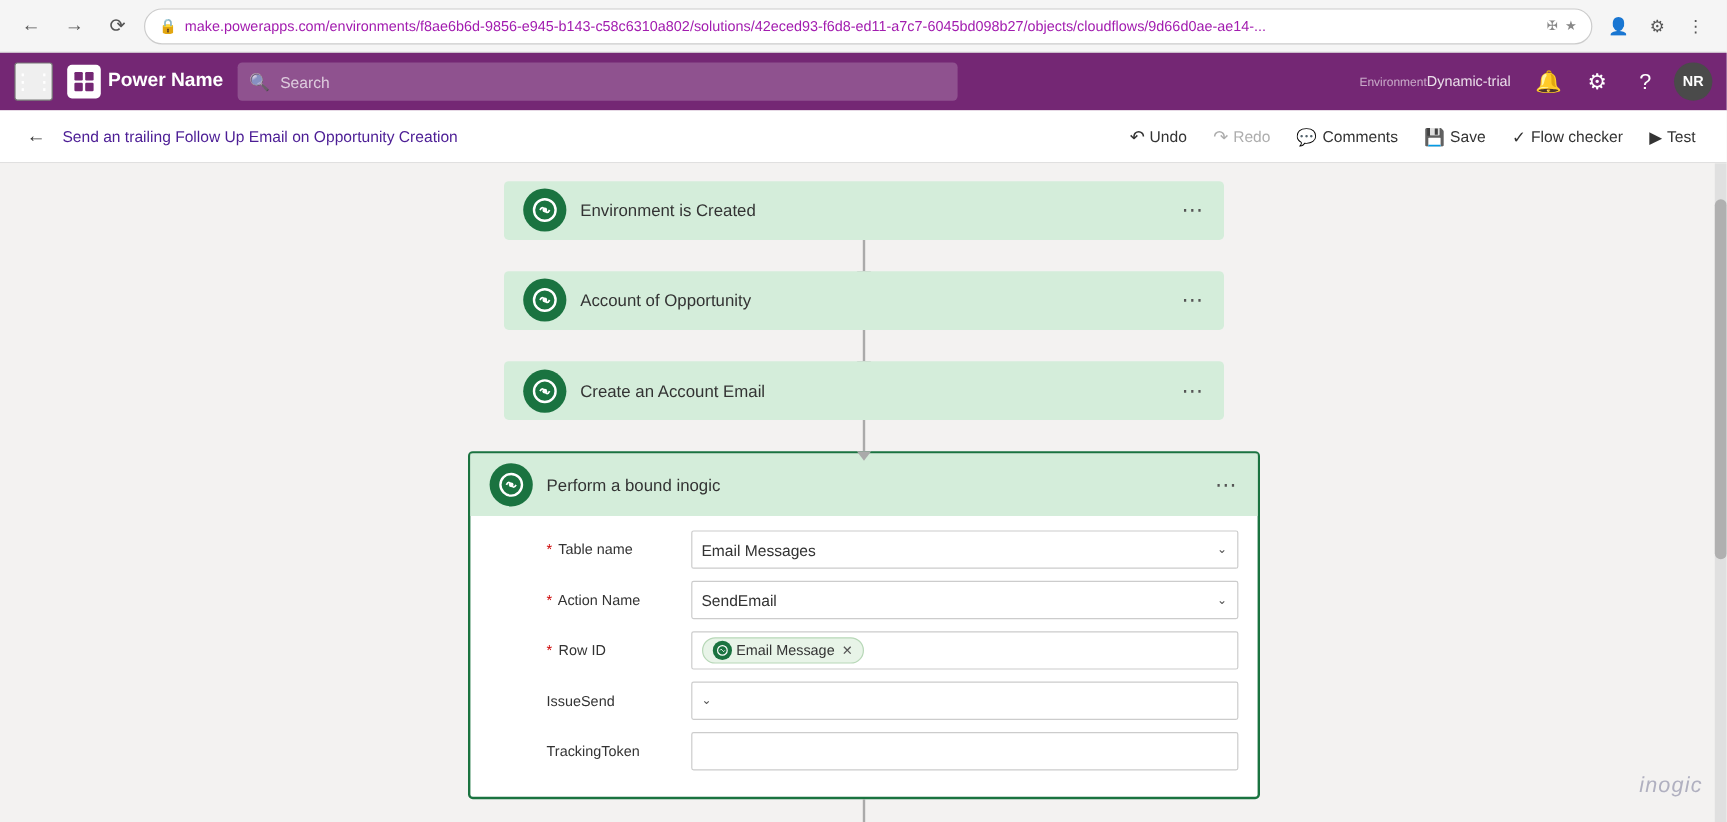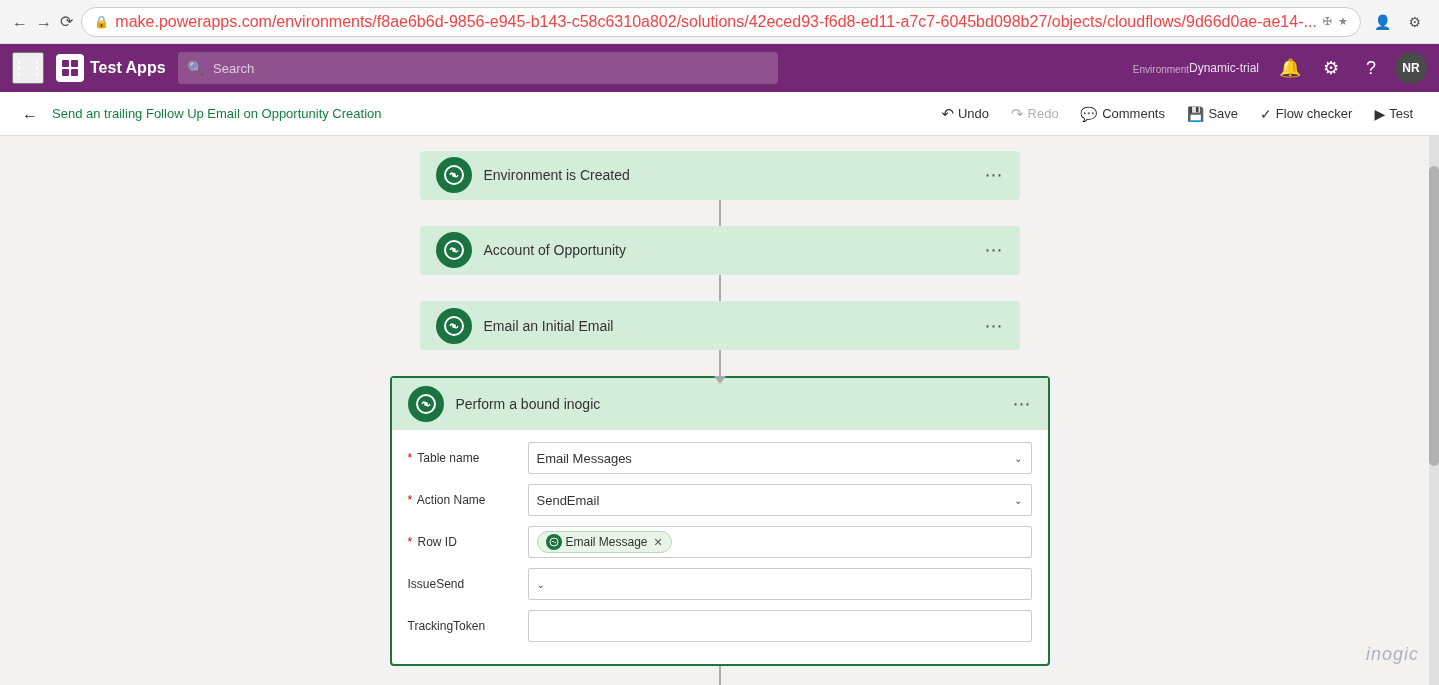--- a/index.html
+++ b/index.html
@@ -33,22 +33,22 @@
       font-size: 12px;
       color: #333;
       background: white;
       display: flex; align-items: center; gap: 6px;
     }
     .browser-address-text {
       flex: 1;
       overflow: hidden;
       text-overflow: ellipsis;
       white-space: nowrap;
-      font-size: 16px;
-      color: #ef4444;
+      font-size: 12px;
+      color: #a21caf;
     }
     .browser-actions {
       display: flex; gap: 4px; align-items: center;
     }
     .browser-action-btn {
       width: 28px; height: 28px;
       border: none; background: none;
       cursor: pointer;
       display: flex; align-items: center; justify-content: center;
       color: #555;
@@ -158,21 +158,21 @@
     .toolbar-back {
       width: 28px; height: 28px;
       border: none; background: none;
       cursor: pointer;
       display: flex; align-items: center; justify-content: center;
       color: #333;
       font-size: 16px;
     }
     .toolbar-title {
       font-size: 13px;
-      color: #15803d;
+      color: #4c1d95;
       margin-left: 4px;
     }
     .toolbar-actions {
       margin-left: auto;
       display: flex;
       align-items: center;
       gap: 2px;
     }
     .toolbar-action {
       display: flex; align-items: center; gap: 4px;
@@ -273,20 +273,21 @@
       height: 52px;
     }
     .flow-node-expanded-body {
       padding: 12px 16px;
     }
 
     .form-row {
       display: flex;
       align-items: center;
       margin-bottom: 10px;
+      margin-left: 48px;
     }
     .form-label {
       width: 120px;
       font-size: 12px;
       color: #333;
       flex-shrink: 0;
     }
     .form-label .required {
       color: #c00;
       margin-right: 2px;
@@ -430,21 +431,21 @@
   <button class="app-grid-icon">⋮⋮</button>
   <div class="app-logo">
     <div class="app-logo-icon">
       <svg viewBox="0 0 20 20" fill="none">
         <rect x="2" y="2" width="7" height="7" rx="1" fill="#742774"></rect>
         <rect x="11" y="2" width="7" height="7" rx="1" fill="#742774"></rect>
         <rect x="2" y="11" width="7" height="7" rx="1" fill="#742774"></rect>
         <rect x="11" y="11" width="7" height="7" rx="1" fill="#742774"></rect>
       </svg>
     </div>
-    <span>Test Apps</span>
+    <span>Power Name</span>
   </div>
   <div class="app-search-bar">
     <span style="color:rgba(255,255,255,0.8); font-size:14px;">🔍</span>
     <input type="text" placeholder="Search" style="">
   </div>
   <div class="topbar-right">
     <div class="env-info">
       <span class="env-label">Environment</span>
       <span class="env-name">Dynamic-trial</span>
     </div>
@@ -518,21 +519,21 @@
     <div class="flow-arrow"></div>
 
     <div class="flow-node">
       <div class="flow-node-icon">
         <svg width="22" height="22" viewBox="0 0 22 22" fill="none">
           <circle cx="11" cy="11" r="9" stroke="white" stroke-width="2"></circle>
           <path d="M7 11 Q9 7 11 11 Q13 15 15 11" stroke="white" stroke-width="1.5" fill="none"></path>
           <circle cx="11" cy="11" r="2" fill="white"></circle>
         </svg>
       </div>
-      <span class="flow-node-title">Email an Initial Email</span>
+      <span class="flow-node-title">Create an Account Email</span>
       <span class="flow-node-menu">⋯</span>
     </div>
 
     <div class="flow-arrow"></div>
 
     <div class="flow-node-expanded">
       <div class="flow-node-expanded-header">
         <div class="flow-node-icon">
           <svg width="22" height="22" viewBox="0 0 22 22" fill="none">
             <circle cx="11" cy="11" r="9" stroke="white" stroke-width="2"></circle>

